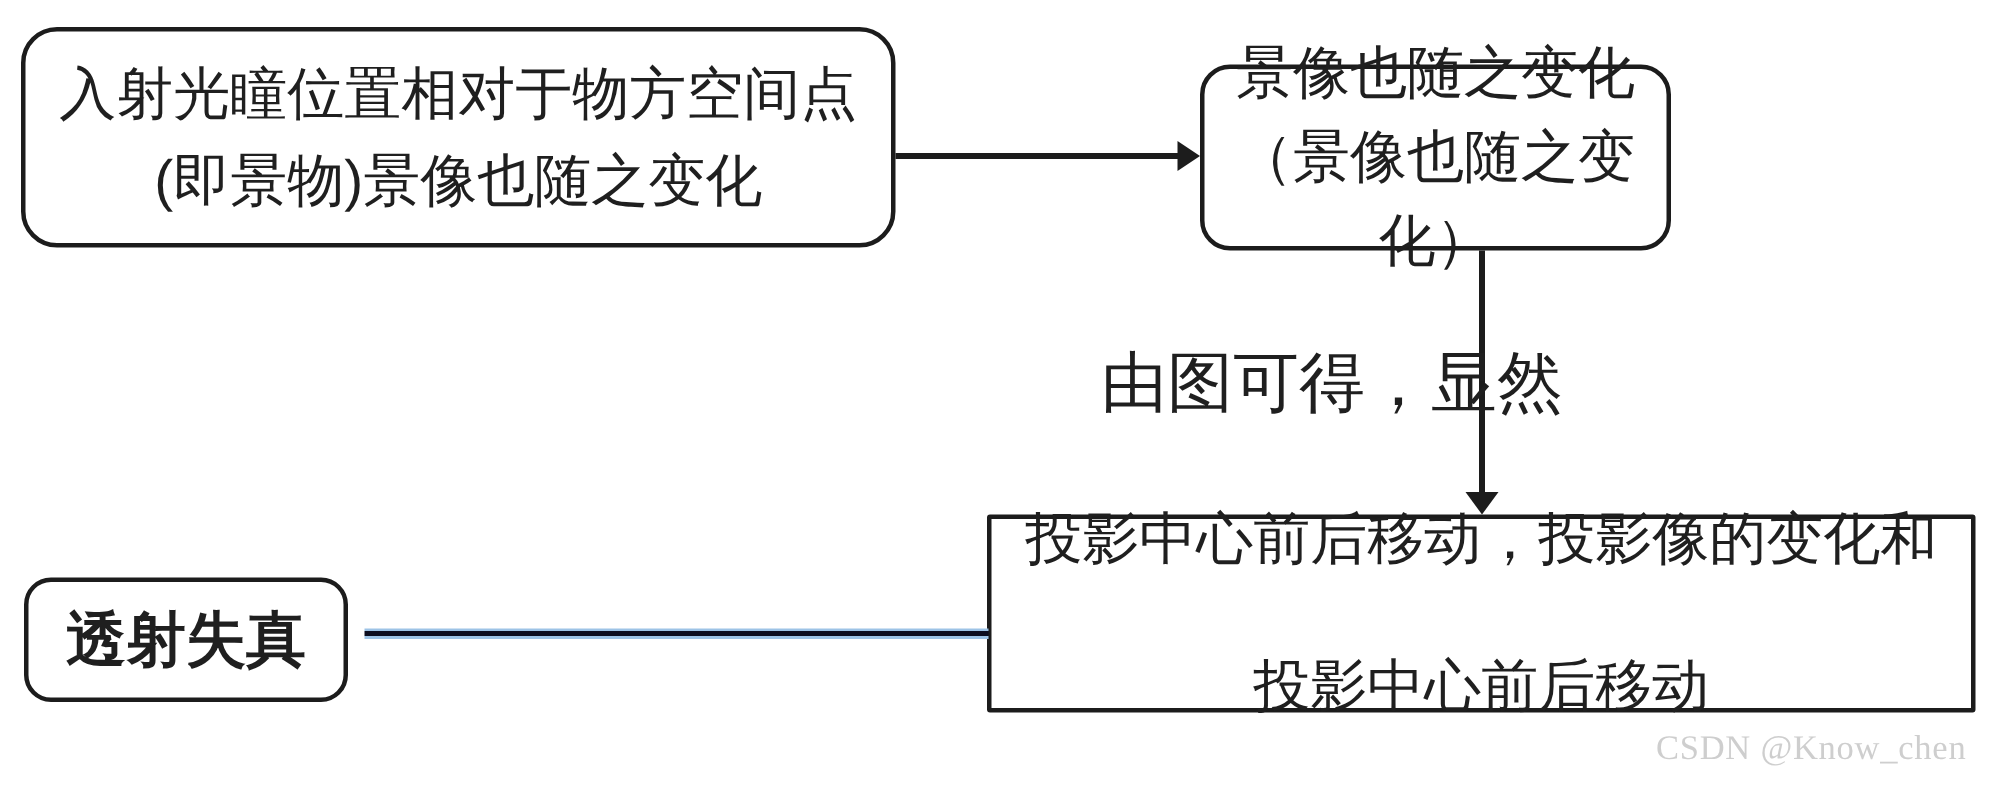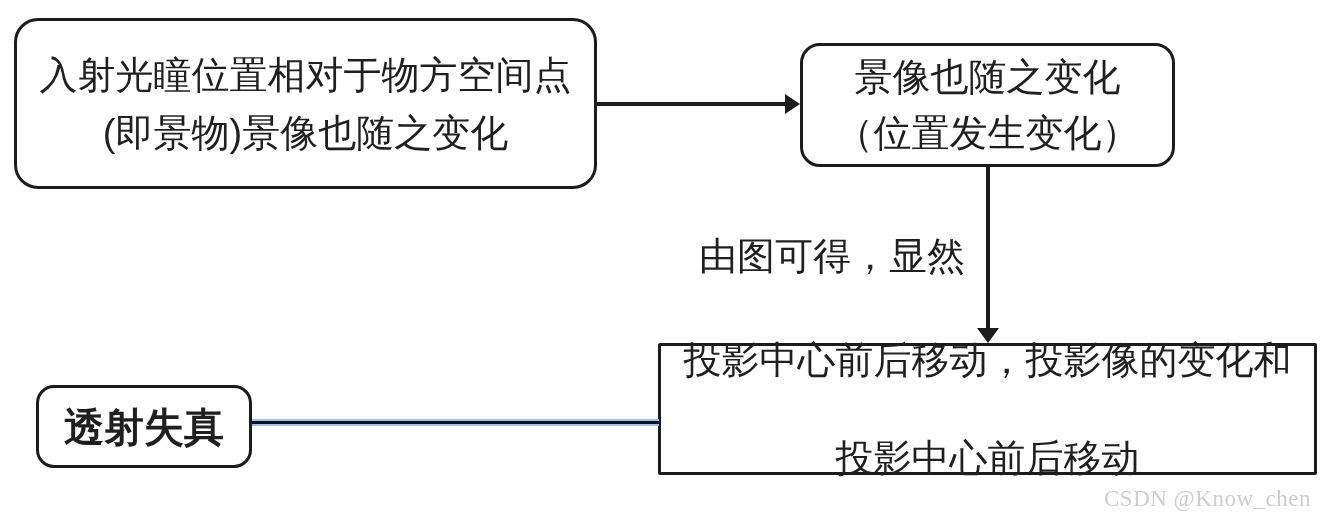--- a/index.html
+++ b/index.html
@@ -25,37 +25,37 @@
     flex-direction: column;
     align-items: center;
     justify-content: center;
     text-align: center;
     font-size: 38px;
     line-height: 58px;
     color: #1f1f1f;
   }
   .node-entrance {
     left: 14px; top: 18px;
-    width: 583px; height: 171px;
+    width: 583px; height: 147px;
     border-radius: 24px;
   }
   .node-image-change {
     left: 800px; top: 43px;
-    width: 375px; height: 124px;
+    width: 314px; height: 124px;
     border-radius: 20px;
     line-height: 56px;
   }
   .node-projection {
     left: 658px; top: 343px;
     width: 659px; height: 132px;
     border-radius: 2px;
     gap: 40px;
   }
   .node-distortion {
-    left: 36px; top: 385px;
+    left: 16px; top: 385px;
     width: 216px; height: 83px;
     border-radius: 18px;
     font-size: 40px;
     font-weight: bold;
     line-height: 1;
   }
   .hline {
     position: absolute;
     left: 597px; top: 102px;
     width: 191px; height: 3.5px;
@@ -78,22 +78,22 @@
   .vline-head {
     position: absolute;
     left: 977px; top: 328px;
     width: 0; height: 0;
     border-top: 15px solid #1c1c1c;
     border-left: 11px solid transparent;
     border-right: 11px solid transparent;
   }
   .edge-label {
     position: absolute;
-    left: 699px; top: 234px;
-    font-size: 38px;
+    left: 734px; top: 234px;
+    font-size: 44px;
     line-height: 44px;
     color: #1f1f1f;
     white-space: nowrap;
   }
   .blue-connector {
     position: absolute;
     left: 243px; top: 419px;
     width: 416px; height: 7px;
     background: linear-gradient(
       to bottom,
@@ -118,21 +118,21 @@
 
 <div class="canvas">
 
   <div class="node node-entrance">
     <span>入射光瞳位置相对于物方空间点</span>
     <span>(即景物)景像也随之变化</span>
   </div>
 
   <div class="node node-image-change">
     <span>景像也随之变化</span>
-    <span>（位置发生变化）</span>
+    <span>（景像也随之变化）</span>
   </div>
 
   <div class="hline"></div>
   <div class="hline-head"></div>
 
   <div class="vline"></div>
   <div class="vline-head"></div>
 
   <div class="edge-label">由图可得，显然</div>
 

